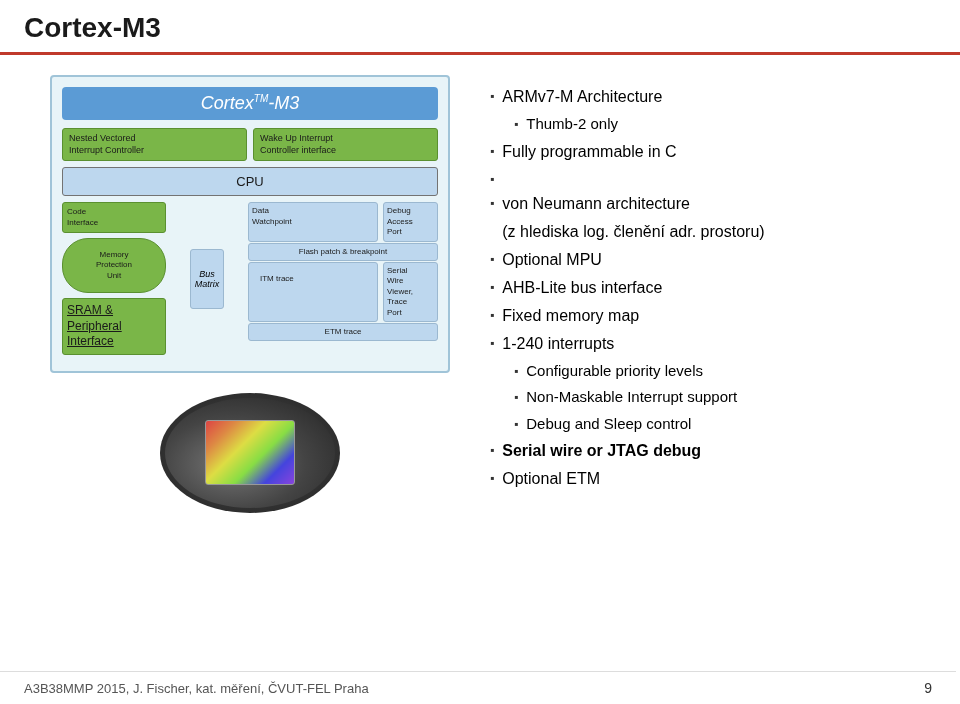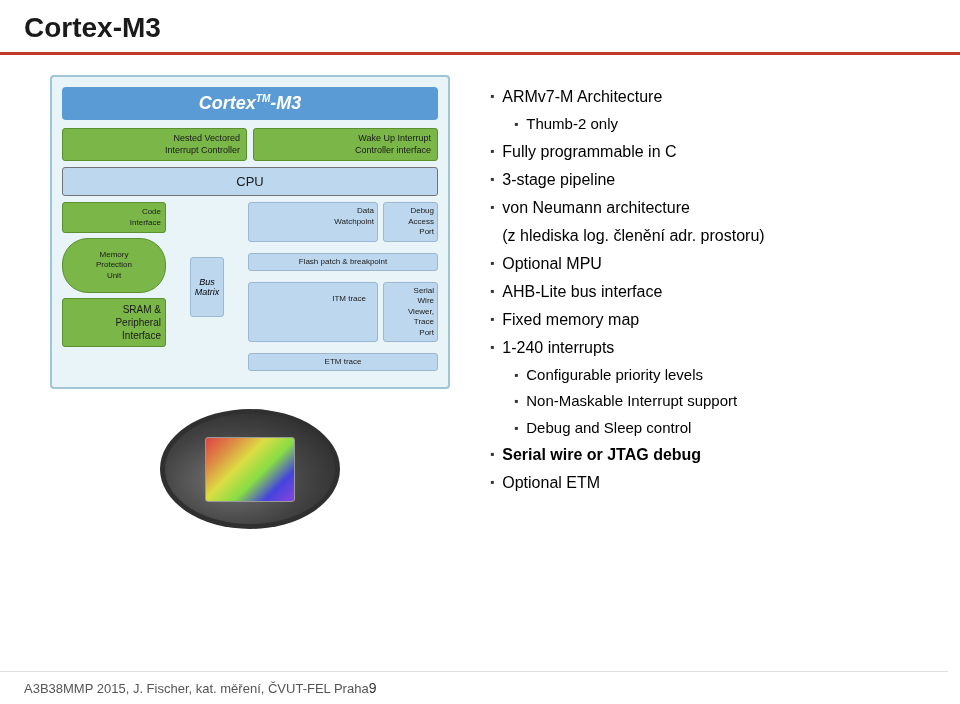--- a/index.html
+++ b/index.html
@@ -57,21 +57,21 @@
       background: #5b9bd5;
       border-radius: 4px;
       padding: 6px 10px;
       margin-bottom: 8px;
       text-align: center;
     }
 
     .cortex-header-text {
       color: white;
       font-size: 18px;
-      font-weight: bold;
+      font-weight: normal;
       font-style: italic;
     }
 
     .cortex-header-text sup {
       font-size: 10px;
     }
 
     
     .block-row {
       display: flex;
@@ -79,21 +79,21 @@
       margin-bottom: 6px;
     }
 
     .block {
       background: #7ab648;
       border: 1px solid #5a9030;
       border-radius: 3px;
       padding: 4px 6px;
       font-size: 9px;
       color: #1a1a1a;
-      text-align: right;
+      text-align: left;
       line-height: 1.3;
     }
 
     .block-light-blue {
       background: #bdd7ee;
       border-color: #9bb8d0;
     }
 
     .block-green {
       background: #7ab648;
@@ -133,21 +133,21 @@
       flex-direction: column;
       align-items: center;
       justify-content: center;
       width: 70px;
       font-style: italic;
     }
 
     .right-col {
       display: flex;
       flex-direction: column;
-      gap: 11px;
+      gap: 1px;
       flex: 1;
     }
 
     .bus-matrix-block {
       background: #bdd7ee;
       border: 1px solid #9bb8d0;
       border-radius: 3px;
       padding: 4px;
       font-size: 9px;
       text-align: center;
@@ -222,25 +222,25 @@
 
     .bold-text {
       font-weight: bold;
     }
 
     
     .page-footer {
       position: absolute;
       bottom: 0;
       left: 0;
-      right: 12px;
+      right: 4px;
       padding: 8px 24px;
       border-top: 1px solid #ddd;
       display: flex;
-      justify-content: flex-start;
+      justify-content: space-between;
       align-items: center;
       font-size: 13px;
       color: #555;
     }
 
     .footer-page-num {
       font-size: 14px;
       color: #333;
     }
   </style>
@@ -272,21 +272,21 @@
         </div>
       </div>
 
       <div class="cpu-block">CPU</div>
 
       <div class="middle-section">
 
         <div class="left-col">
           <div class="block block-green" style="font-size:8px;padding:4px;">Code<br>Interface</div>
           <div class="block block-green" style="font-size:8px;padding:4px;height:55px;display:flex;align-items:center;justify-content:center;text-align:center;border-radius:26px;">Memory<br>Protection<br>Unit</div>
-          <div class="block block-green" style="font-size:10px;padding:4px;">SRAM &amp;<br>Peripheral<br>Interface</div>
+          <div class="block block-green" style="font-size:12px;padding:4px;text-decoration:underline;">SRAM &amp;<br>Peripheral<br>Interface</div>
         </div>
 
         <div class="center-col">
           <div class="bus-matrix-block">Bus<br>Matrix</div>
         </div>
 
         <div class="right-col">
           <div class="right-sub-row">
             <div class="block block-light-blue" style="font-size:8px;padding:3px;flex:1;">Data<br>Watchpoint</div>
             <div class="block block-light-blue" style="font-size:8px;padding:3px;width:55px;">Debug<br>Access<br>Port</div>
@@ -322,21 +322,20 @@
       <li class="sub-bullet">
         <span class="bullet-icon">▪</span>
         <span>Thumb-2 only</span>
       </li>
       <li>
         <span class="bullet-icon">▪</span>
         <span>Fully programmable in C</span>
       </li>
       <li>
         <span class="bullet-icon">▪</span>
-        <span>3-stage pipeline</span>
       </li>
       <li>
         <span class="bullet-icon">▪</span>
         <span>von Neumann architecture</span>
       </li>
       <li>
         <span class="bullet-icon" style="visibility:hidden;">▪</span>
         <span>(z hlediska log. členění adr. prostoru)</span>
       </li>
       <li>

